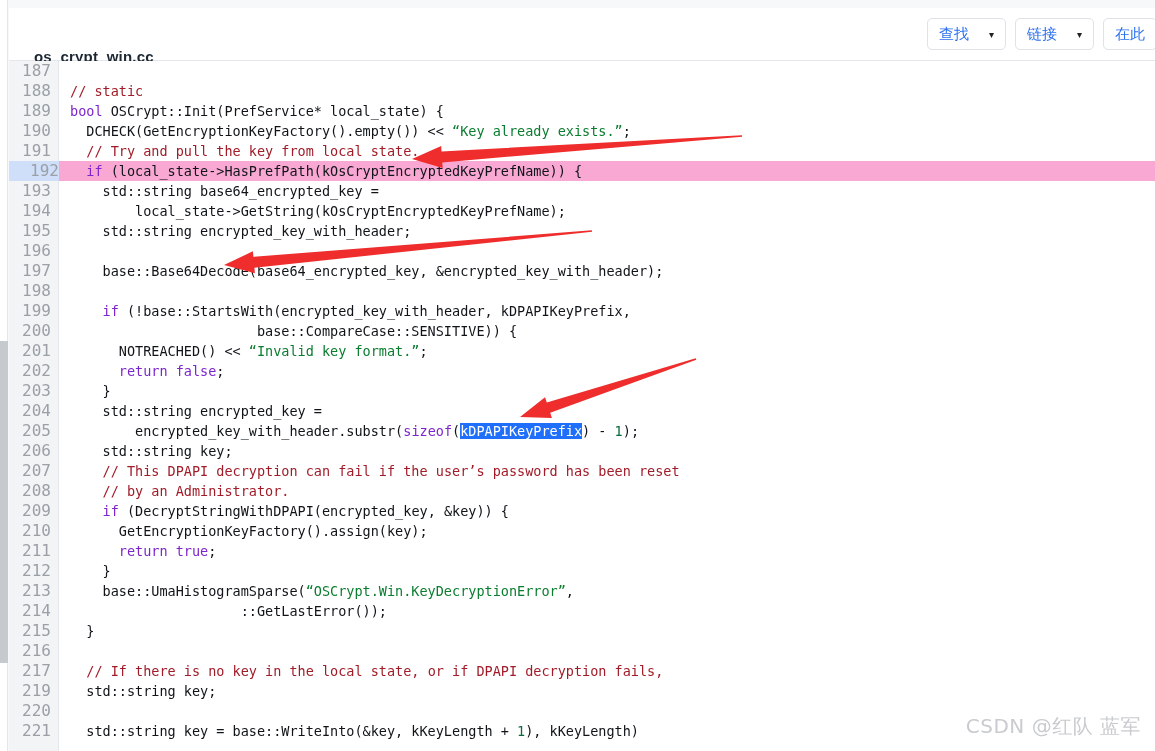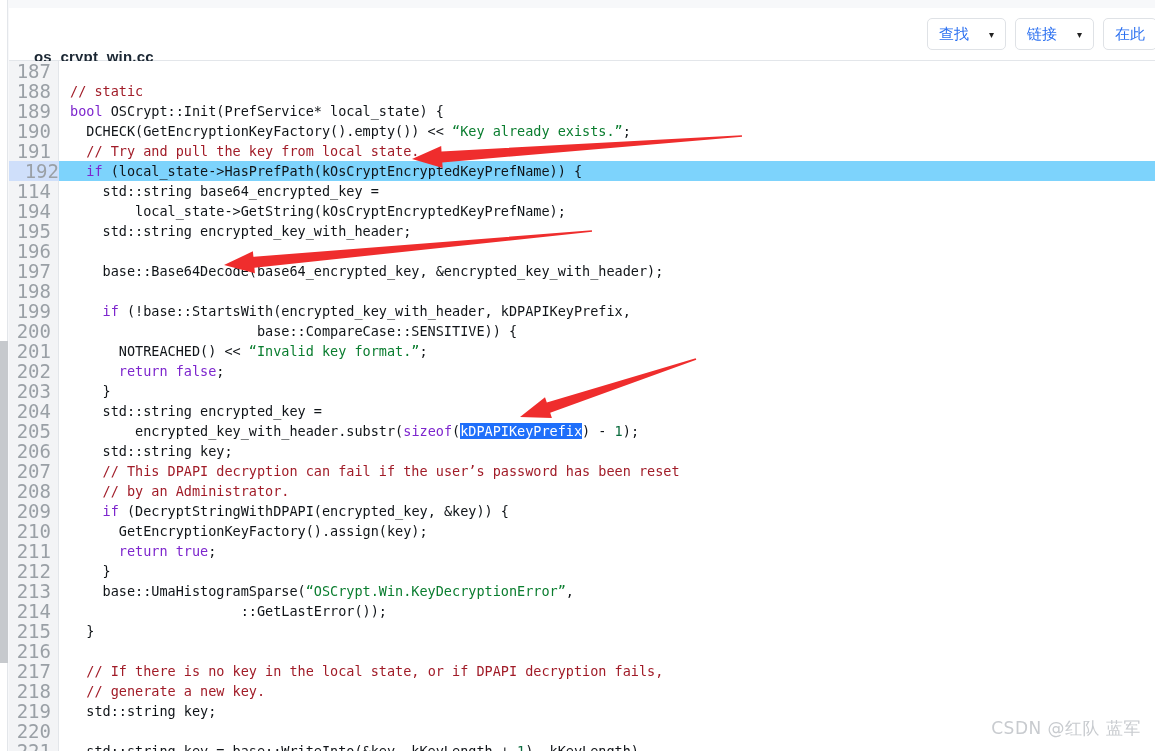--- a/index.html
+++ b/index.html
@@ -113,29 +113,29 @@
     width: 1146px;
   }
   .line {
     position: relative;
     height: 20px;
     line-height: 20px;
     white-space: pre;
     font-family: "DejaVu Sans Mono", monospace;
     font-size: 13.5px;
   }
-  .line.hl { background: #7dd3fc; }
+  .line.hl { background: #f9a8d4; }
   .ln {
     position: absolute;
     left: 0; top: 0;
     width: 42px;
     text-align: right;
     color: #9aa0a6;
     font-family: "DejaVu Sans Mono", monospace;
-    font-size: 19px;
+    font-size: 16px;
     user-select: none;
   }
   .line.hl .ln { background: #cfdffa; width: 50px; padding-right: 0; box-sizing: border-box; text-align: right; }
   .line.hl .ln::after { content: ""; }
   .lt {
     position: absolute;
     left: 61px; top: 0;
     color: #101418;
   }
   
@@ -151,21 +151,21 @@
     left: 0; top: 0;
     width: 1155px; height: 751px;
     pointer-events: none;
   }
 
   
   .watermark {
     position: absolute;
     right: 14px;
     bottom: 11px;
-    font-size: 17px;
+    font-size: 20px;
     color: #c8cbcf;
     font-family: "DejaVu Sans", sans-serif;
     white-space: nowrap;
     letter-spacing: 0.5px;
   }
 </style>
 </head>
 <body>
 
 <div id="app">
@@ -193,21 +193,21 @@
 
   <div class="code-panel">
     <div class="gutter-bg"></div>
     <div class="code-lines" id="code-lines">
         <div class="line"><span class="ln">187</span><span class="lt"></span></div>
         <div class="line"><span class="ln">188</span><span class="lt"><span class="c-cm">// static</span></span></div>
         <div class="line"><span class="ln">189</span><span class="lt"><span class="c-kw">bool</span><span> OSCrypt::Init(PrefService* local_state) {</span></span></div>
         <div class="line"><span class="ln">190</span><span class="lt"><span>  DCHECK(GetEncryptionKeyFactory().empty()) &lt;&lt; </span><span class="c-str">“Key already exists.”</span><span>;</span></span></div>
         <div class="line"><span class="ln">191</span><span class="lt"><span>  </span><span class="c-cm">// Try and pull the key from local state.</span></span></div>
         <div class="line hl"><span class="ln">192</span><span class="lt"><span>  </span><span class="c-kw">if</span><span> (local_state-&gt;HasPrefPath(kOsCryptEncryptedKeyPrefName)) {</span></span></div>
-        <div class="line"><span class="ln">114</span><span class="lt"><span>    std::string base64_encrypted_key =</span></span></div>
+        <div class="line"><span class="ln">193</span><span class="lt"><span>    std::string base64_encrypted_key =</span></span></div>
         <div class="line"><span class="ln">194</span><span class="lt"><span>        local_state-&gt;GetString(kOsCryptEncryptedKeyPrefName);</span></span></div>
         <div class="line"><span class="ln">195</span><span class="lt"><span>    std::string encrypted_key_with_header;</span></span></div>
         <div class="line"><span class="ln">196</span><span class="lt"></span></div>
         <div class="line"><span class="ln">197</span><span class="lt"><span>    base::Base64Decode(base64_encrypted_key, &amp;encrypted_key_with_header);</span></span></div>
         <div class="line"><span class="ln">198</span><span class="lt"></span></div>
         <div class="line"><span class="ln">199</span><span class="lt"><span>    </span><span class="c-kw">if</span><span> (!base::StartsWith(encrypted_key_with_header, kDPAPIKeyPrefix,</span></span></div>
         <div class="line"><span class="ln">200</span><span class="lt"><span>                       base::CompareCase::SENSITIVE)) {</span></span></div>
         <div class="line"><span class="ln">201</span><span class="lt"><span>      NOTREACHED() &lt;&lt; </span><span class="c-str">“Invalid key format.”</span><span>;</span></span></div>
         <div class="line"><span class="ln">202</span><span class="lt"><span>      </span><span class="c-kw">return</span><span> </span><span class="c-kw">false</span><span>;</span></span></div>
         <div class="line"><span class="ln">203</span><span class="lt"><span>    }</span></span></div>
@@ -218,21 +218,20 @@
         <div class="line"><span class="ln">208</span><span class="lt"><span>    </span><span class="c-cm">// by an Administrator.</span></span></div>
         <div class="line"><span class="ln">209</span><span class="lt"><span>    </span><span class="c-kw">if</span><span> (DecryptStringWithDPAPI(encrypted_key, &amp;key)) {</span></span></div>
         <div class="line"><span class="ln">210</span><span class="lt"><span>      GetEncryptionKeyFactory().assign(key);</span></span></div>
         <div class="line"><span class="ln">211</span><span class="lt"><span>      </span><span class="c-kw">return</span><span> </span><span class="c-kw">true</span><span>;</span></span></div>
         <div class="line"><span class="ln">212</span><span class="lt"><span>    }</span></span></div>
         <div class="line"><span class="ln">213</span><span class="lt"><span>    base::UmaHistogramSparse(</span><span class="c-str">“OSCrypt.Win.KeyDecryptionError”</span><span>,</span></span></div>
         <div class="line"><span class="ln">214</span><span class="lt"><span>                     ::GetLastError());</span></span></div>
         <div class="line"><span class="ln">215</span><span class="lt"><span>  }</span></span></div>
         <div class="line"><span class="ln">216</span><span class="lt"></span></div>
         <div class="line"><span class="ln">217</span><span class="lt"><span>  </span><span class="c-cm">// If there is no key in the local state, or if DPAPI decryption fails,</span></span></div>
-        <div class="line"><span class="ln">218</span><span class="lt"><span>  </span><span class="c-cm">// generate a new key.</span></span></div>
         <div class="line"><span class="ln">219</span><span class="lt"><span>  std::string key;</span></span></div>
         <div class="line"><span class="ln">220</span><span class="lt"></span></div>
         <div class="line"><span class="ln">221</span><span class="lt"><span>  std::string key = base::WriteInto(&amp;key, kKeyLength + </span><span class="c-num">1</span><span>), kKeyLength)</span></span></div>
       </div>
   </div>
 
   <svg class="arrows" id="arrow-layer" width="1155" height="751" viewBox="0 0 1155 751">
       <g>
         <polygon points="741.9,135.2 441.5,151.4 441.2,145.9 412.0,159.0 442.7,167.9 442.3,162.4 742.1,136.8" fill="#ef2d2d"></polygon>
       </g>

